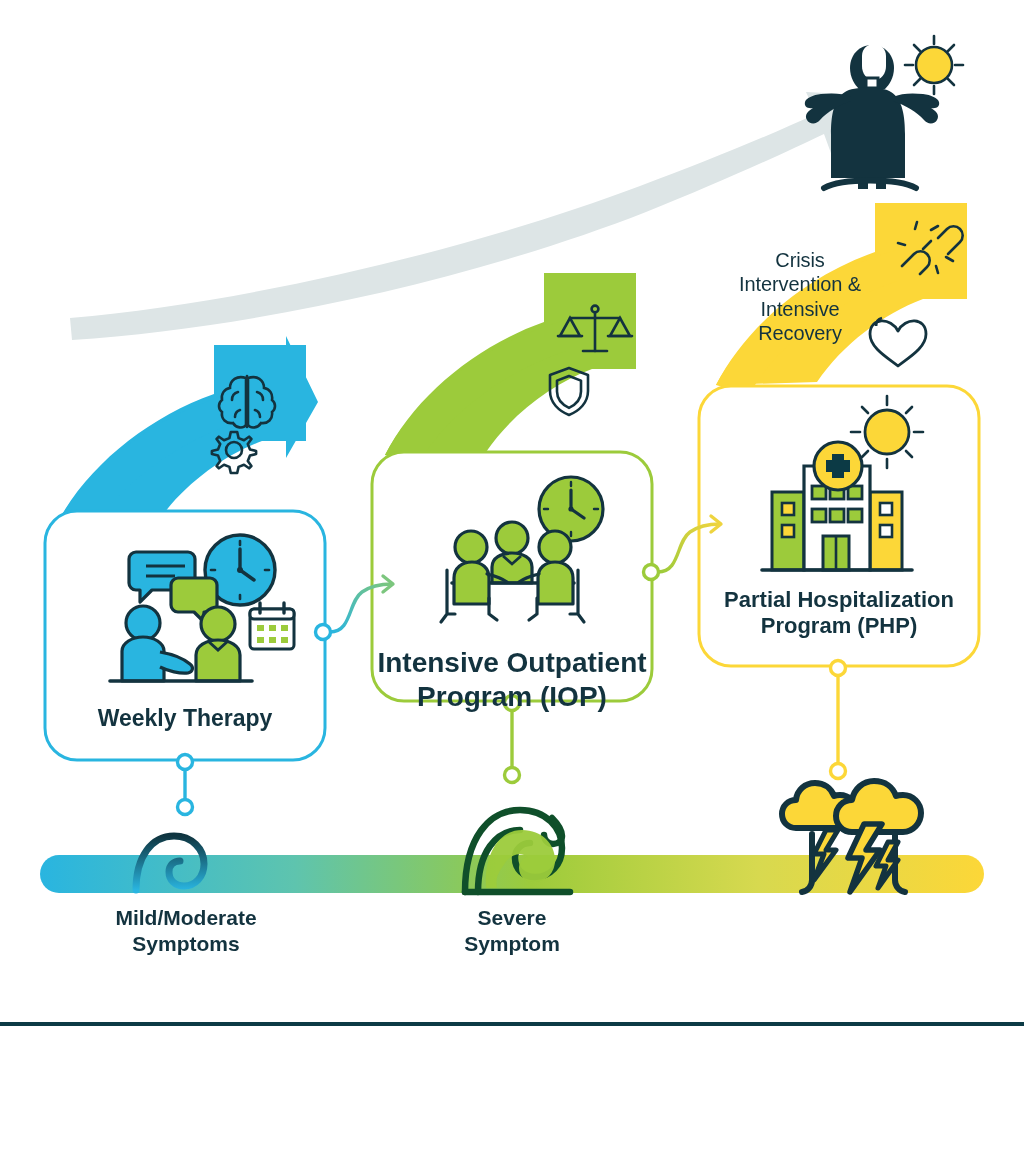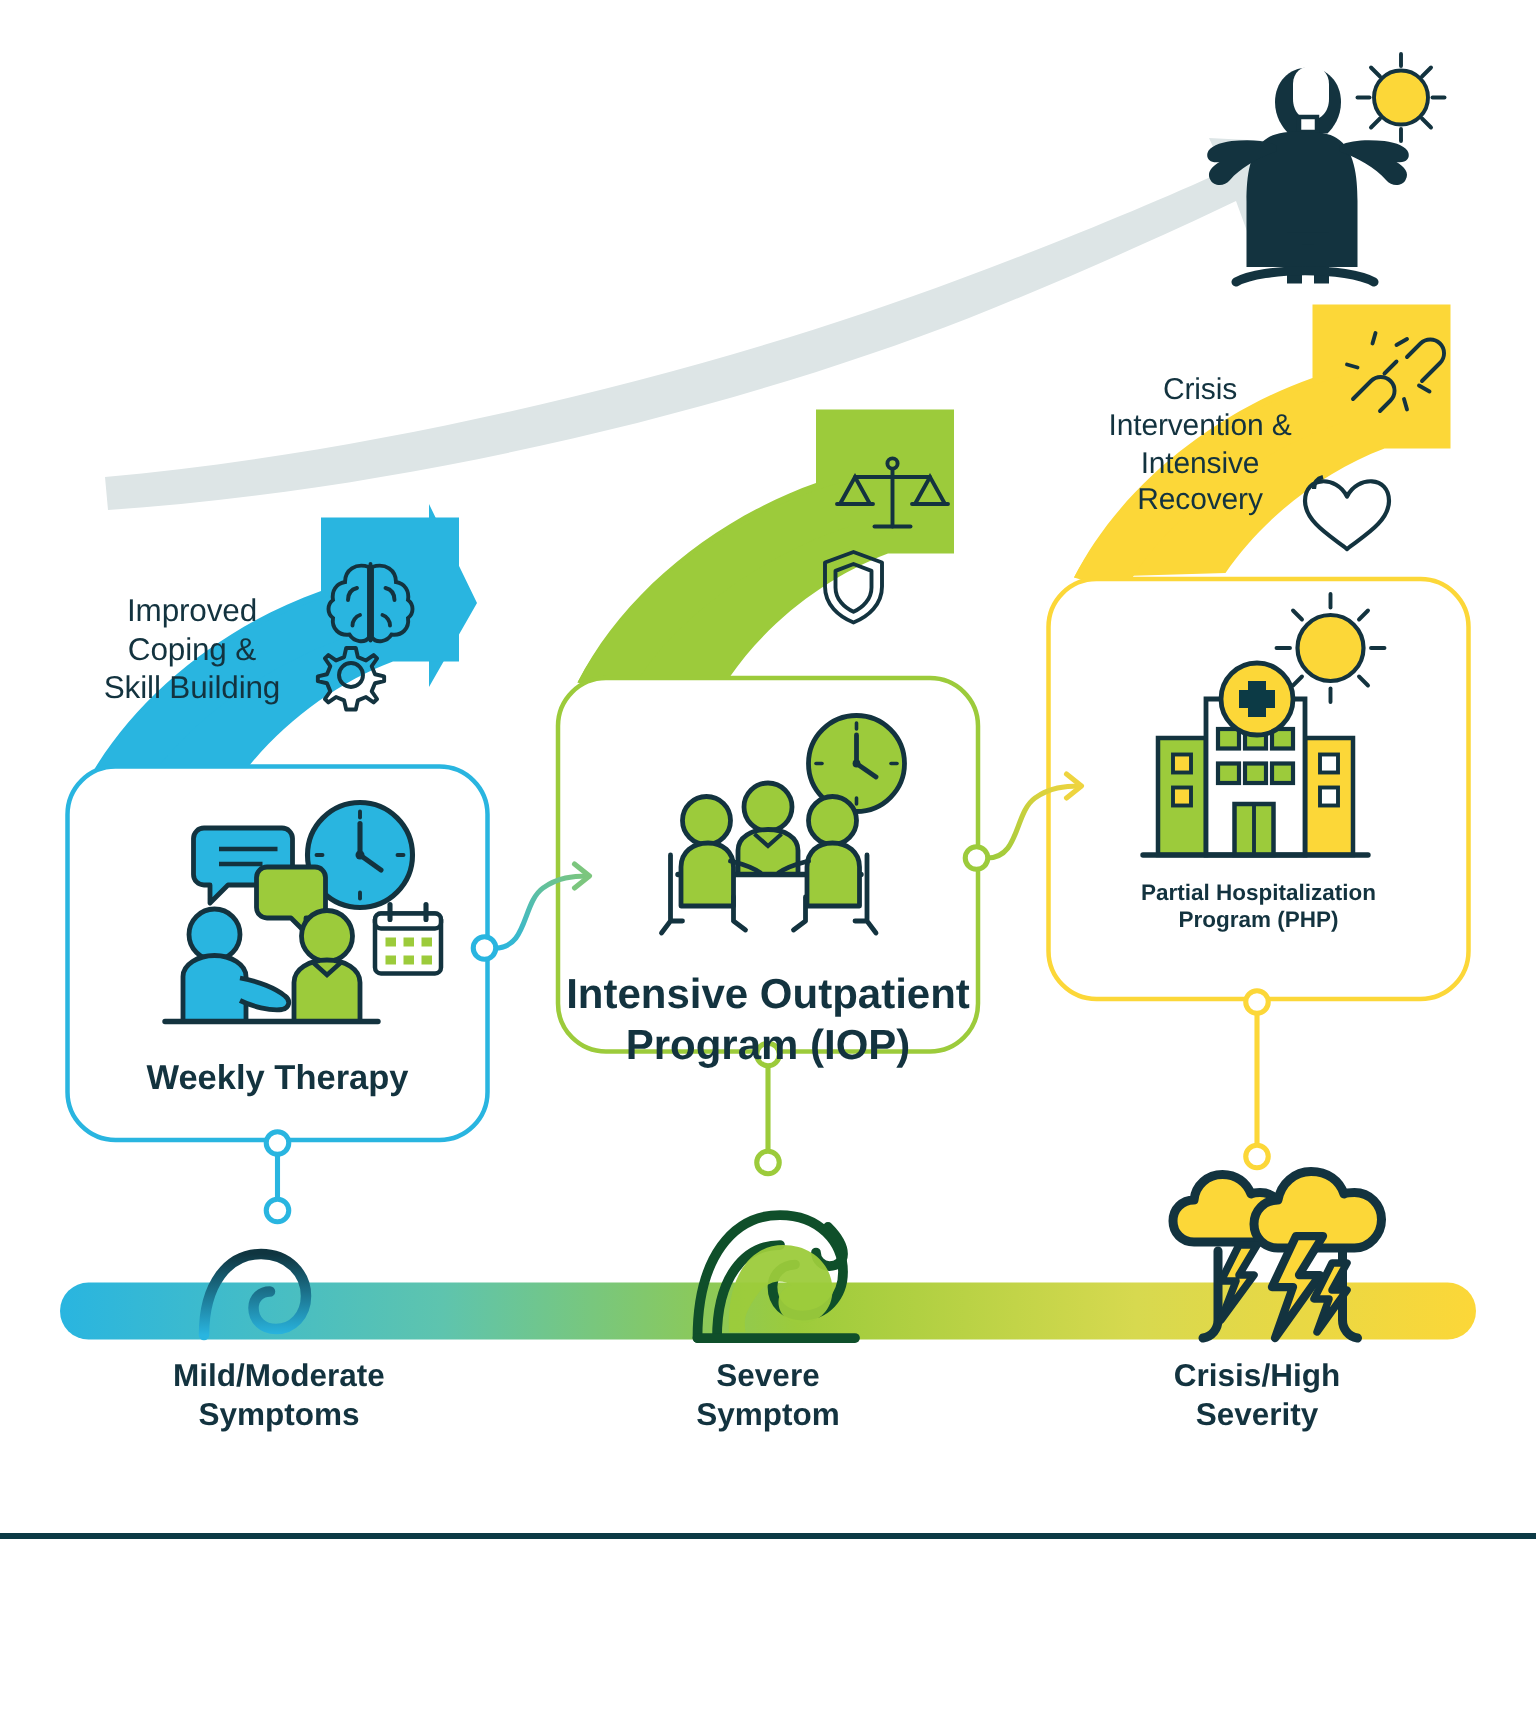--- a/index.html
+++ b/index.html
@@ -28,21 +28,21 @@
 
   .card-title{
     position:absolute;
     color:#13333f;
     font-weight:bold;
     text-align:center;
     line-height:1.2;
   }
   #title-weekly{left:45px;top:705px;width:280px;font-size:23px;}
   #title-iop{left:372px;top:646px;width:280px;font-size:28px;}
-  #title-php{left:696px;top:587px;width:286px;font-size:15px;}
+  #title-php{left:696px;top:587px;width:286px;font-size:22px;}
 
   .sev-label{
     position:absolute;
     color:#13333f;
     font-weight:bold;
     text-align:center;
     line-height:1.22;
     font-size:21px;
   }
   #sev-0{left:86px;top:905px;width:200px;}
@@ -377,40 +377,35 @@
       <path d="M796,828 c-8,0 -14,-6 -14,-14 c0,-8 6,-14 14,-14 c1,-10 9,-17 19,-17 c9,0 16,5 19,13 c2,-1 4,-1 6,-1 c9,0 16,7 16,16 c0,9 -7,17 -16,17 Z" fill="#fcd738" stroke="#13333f" stroke-width="6" stroke-linejoin="round"></path>
       <path d="M852,832 c-9,0 -16,-7 -16,-16 c0,-9 7,-16 16,-16 c2,-11 11,-19 22,-19 c11,0 19,6 22,15 c2,-1 4,-1 7,-1 c10,0 18,8 18,18 c0,10 -8,19 -18,19 Z" fill="#fcd738" stroke="#13333f" stroke-width="6" stroke-linejoin="round"></path>
       <path d="M812,834 l0,46 c0,6 -4,11 -10,12" fill="none" stroke="#13333f" stroke-width="6" stroke-linecap="round"></path>
       <path d="M895,834 l0,46 c0,6 4,11 10,12" fill="none" stroke="#13333f" stroke-width="6" stroke-linecap="round"></path>
       <path d="M826,830 l-12,24 l10,0 l-10,26 l22,-30 l-10,0 l12,-20 Z" fill="#fcd738" stroke="#13333f" stroke-width="5" stroke-linejoin="round"></path>
       <path d="M864,824 l-16,34 l14,0 l-12,34 l30,-42 l-14,0 l16,-26 Z" fill="#fcd738" stroke="#13333f" stroke-width="5.5" stroke-linejoin="round"></path>
       <path d="M888,842 l-12,24 l10,0 l-8,22 l20,-28 l-10,0 l10,-18 Z" fill="#fcd738" stroke="#13333f" stroke-width="5" stroke-linejoin="round"></path>
     </g>
   </svg>
 
-  <div class="arrow-label" id="lbl-blue" style="white-space:pre-line;">Improved
-Coping &amp;
-Skill Building</div>
   <div class="arrow-label" id="lbl-yellow" style="white-space:pre-line;">Crisis
 Intervention &amp;
 Intensive
 Recovery</div>
 
   <div class="card-title" id="title-weekly" style="white-space:pre-line;">Weekly Therapy</div>
   <div class="card-title" id="title-iop" style="white-space:pre-line;">Intensive Outpatient
 Program (IOP)</div>
   <div class="card-title" id="title-php" style="white-space:pre-line;">Partial Hospitalization
 Program (PHP)</div>
 
   <div class="sev-label" id="sev-0" style="white-space:pre-line;">Mild/Moderate
 Symptoms</div>
   <div class="sev-label" id="sev-1" style="white-space:pre-line;">Severe
 Symptom</div>
-  <div class="sev-label" id="sev-2" style="white-space:pre-line;">Crisis/High
-Severity</div>
 
   <div id="footer-rule"></div>
   <div id="footer">
     
     
   </div>
 
 </div>
 
 </body></html>

